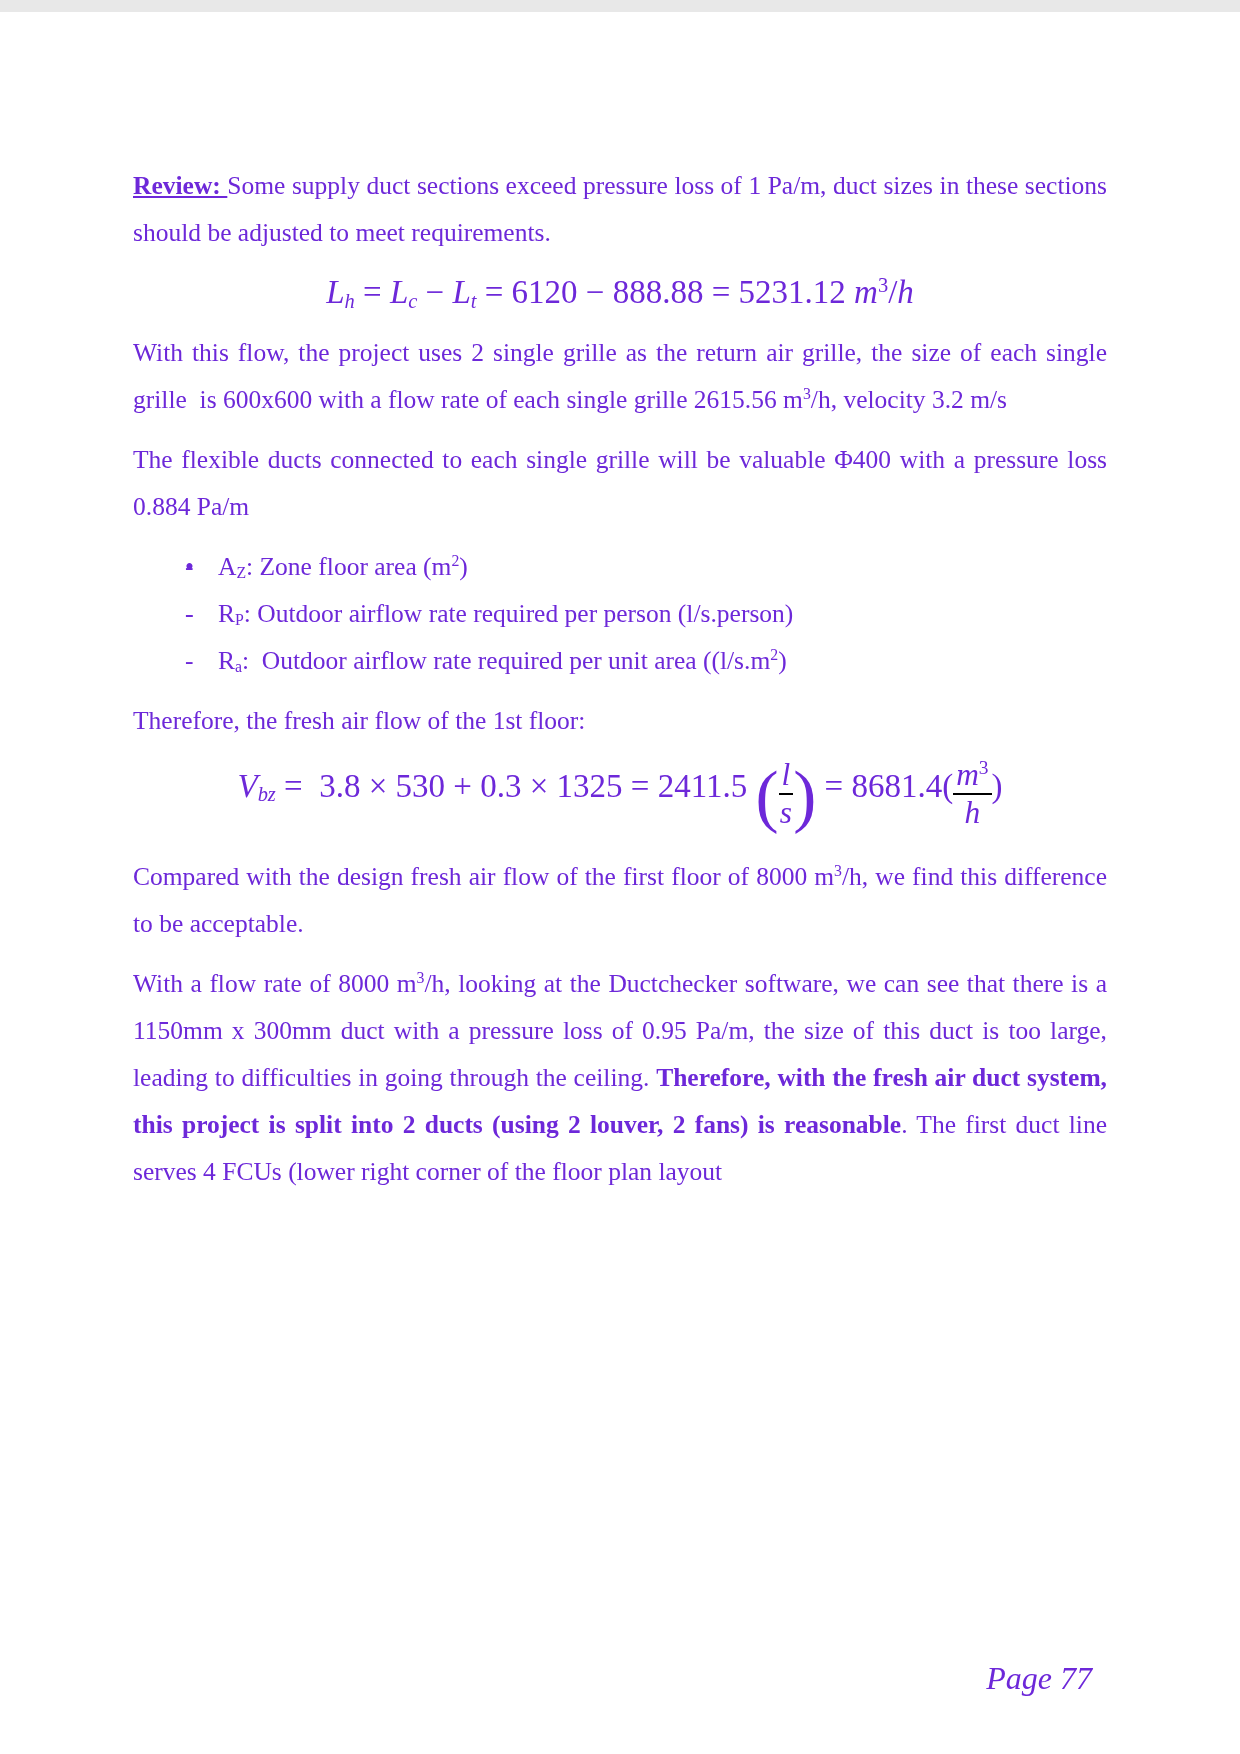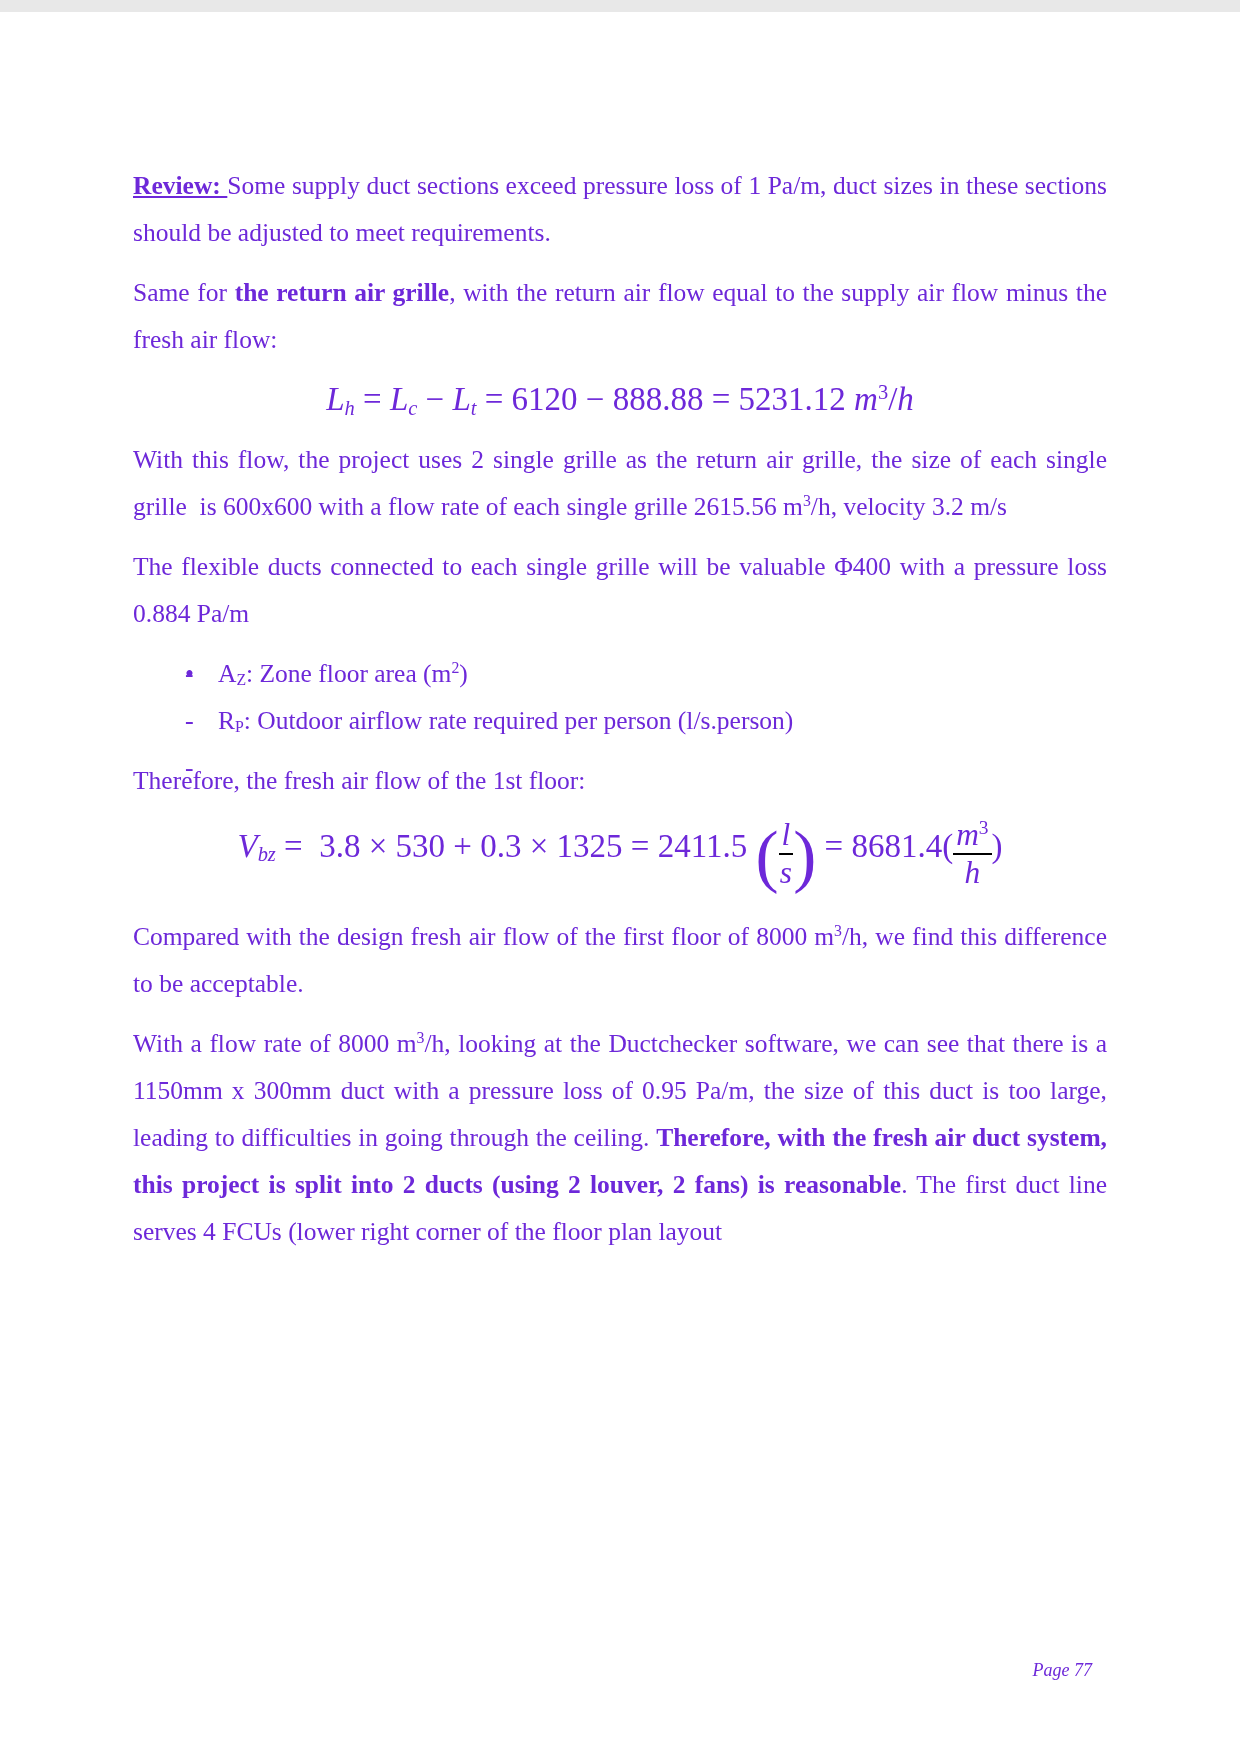--- a/index.html
+++ b/index.html
@@ -44,21 +44,21 @@
   .list-item.spaced { margin: 0 0 13px 0; }
   .marker {
     position: absolute;
     left: 52px;
     top: 0;
   }
   .footer {
     position: absolute;
     top: 1648px;
     right: 148px;
-    font-size: 18px;
+    font-size: 32px;
     font-style: italic;
   }
   
   .b { font-weight: bold; }
   .i { font-style: italic; }
   .u { text-decoration: underline; }
   .sub { font-size: 0.62em; position: relative; top: 0.22em; line-height: 0; }
   .sup { font-size: 0.62em; position: relative; top: -0.55em; line-height: 0; }
   .bigp { font-size: 2.1em; line-height: 0; vertical-align: -0.32em; font-weight: 300; }
   .frac {
@@ -72,21 +72,20 @@
   .frac .den { display: block; padding-top: 1px; }
 </style>
 </head>
 <body>
 
 <div class="page">
   <div class="content">
 
     <p class="para"><span class="b u">Review: </span><span>Some supply duct sections exceed pressure loss of 1 Pa/m, duct sizes in these sections should be adjusted to meet requirements.</span></p>
 
-    <p class="para"><span>Same for </span><span class="b">the return air grille</span><span>, with the return air flow equal to the supply air flow minus the fresh air flow:</span></p>
 
     <div class="formula"><span class="i">L</span><span class="i sub">h</span><span> = </span><span class="i">L</span><span class="i sub">c</span><span> − </span><span class="i">L</span><span class="i sub">t</span><span> = 6120 − 888.88 = 5231.12 </span><span class="i">m</span><span class="sup">3</span><span>/</span><span class="i">h</span></div>
 
     <p class="para"><span>With this flow, the project uses 2 single grille as the return air grille, the size of each single grille&nbsp; is 600x600 with a flow rate of each single grille 2615.56 m</span><span class="sup">3</span><span>/h, velocity 3.2 m/s</span></p>
 
     <p class="para"><span>The flexible ducts connected to each single grille will be valuable Φ400 with a pressure loss 0.884 Pa/m</span></p>
 
     <p class="para list-item spaced">
       <span class="marker">•</span>
     </p>
@@ -100,20 +99,21 @@
     </p>
     <p class="para list-item">
       <span class="marker">-</span>
     </p>
     <p class="para list-item">
       <span class="marker">-</span>
       <span><span>R</span><span class="sub">P</span><span>: Outdoor airflow rate required per person (l/s.person)</span></span>
     </p>
     <p class="para list-item spaced">
       <span class="marker">-</span>
+      <span><span>R</span><span class="sub">a</span><span>:&nbsp; Outdoor airflow rate required per unit area ((l/s.m</span><span class="sup">2</span><span>)</span></span>
     </p>
 
     <p class="para single"><span>Therefore, the fresh air flow of the 1st floor:</span></p>
 
     <div class="formula formula-lg"><span class="i">V</span><span class="i sub">bz</span><span> =&nbsp; 3.8 × 530 + 0.3 × 1325 = 2411.5 </span><span class="bigp">(</span><span class="frac"><span class="num"><span class="i">l</span></span><span class="den"><span class="i">s</span></span></span><span class="bigp">)</span><span> = 8681.4(</span><span class="frac"><span class="num"><span class="i">m</span><span class="sup">3</span></span><span class="den"><span class="i">h</span></span></span><span>)</span></div>
 
     <p class="para"><span>Compared with the design fresh air flow of the first floor of 8000 m</span><span class="sup">3</span><span>/h, we find this difference to be acceptable.</span></p>
 
     <p class="para"><span>With a flow rate of 8000 m</span><span class="sup">3</span><span>/h, looking at the Ductchecker software, we can see that there is a 1150mm x 300mm duct with a pressure loss of 0.95 Pa/m, the size of this duct is too large, leading to difficulties in going through the ceiling. </span><span class="b">Therefore, with the fresh air duct system, this project is split into 2 ducts (using 2 louver, 2 fans) is reasonable</span><span>. The first duct line serves 4 FCUs (lower right corner of the floor plan layout</span></p>
 

